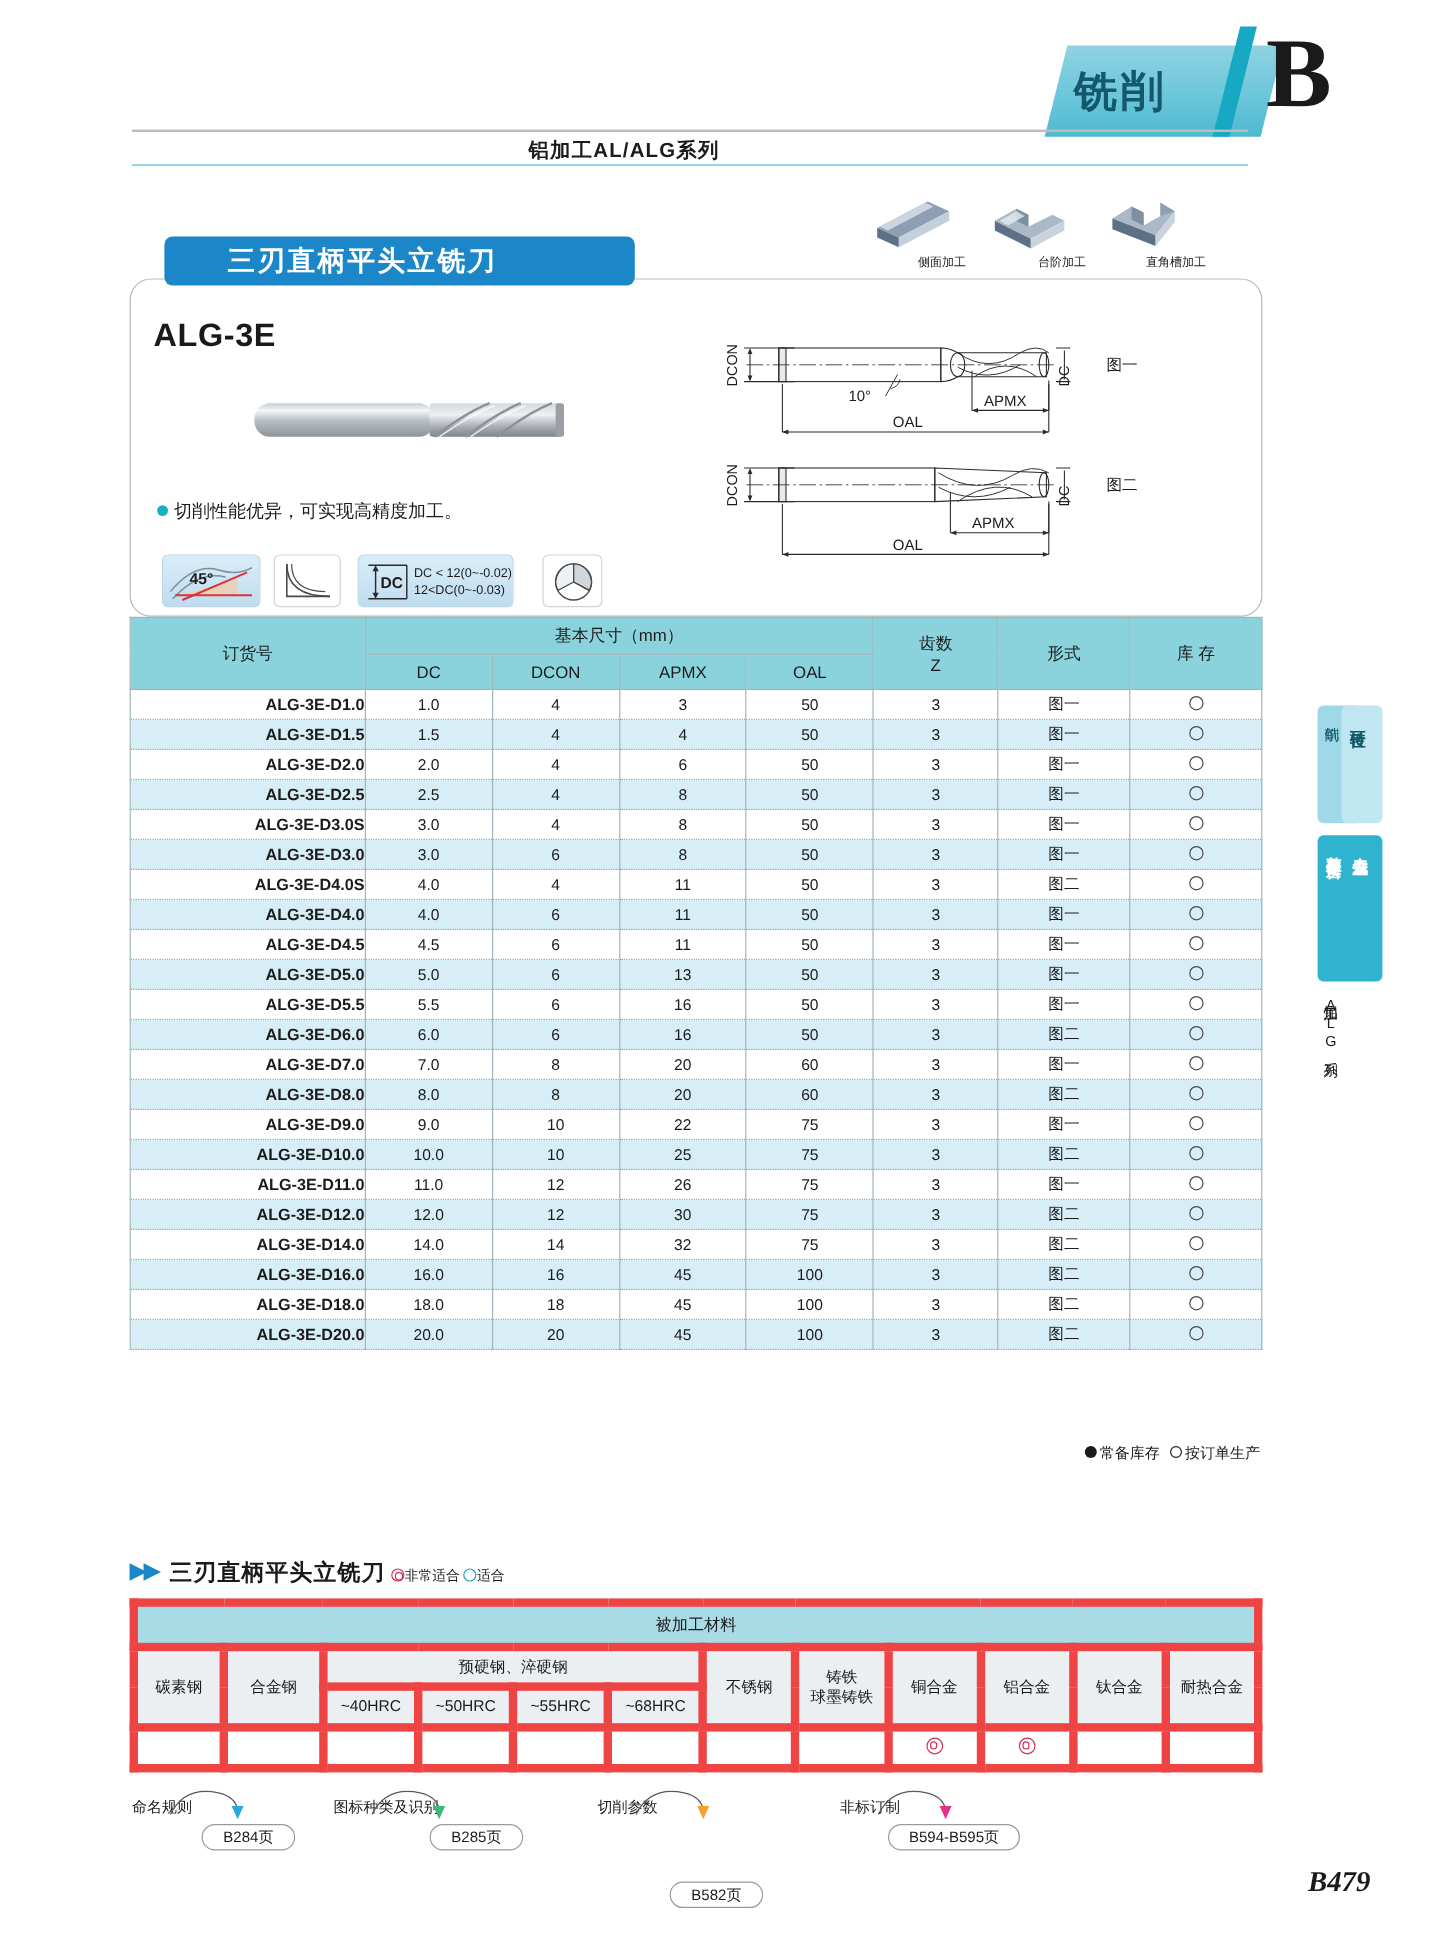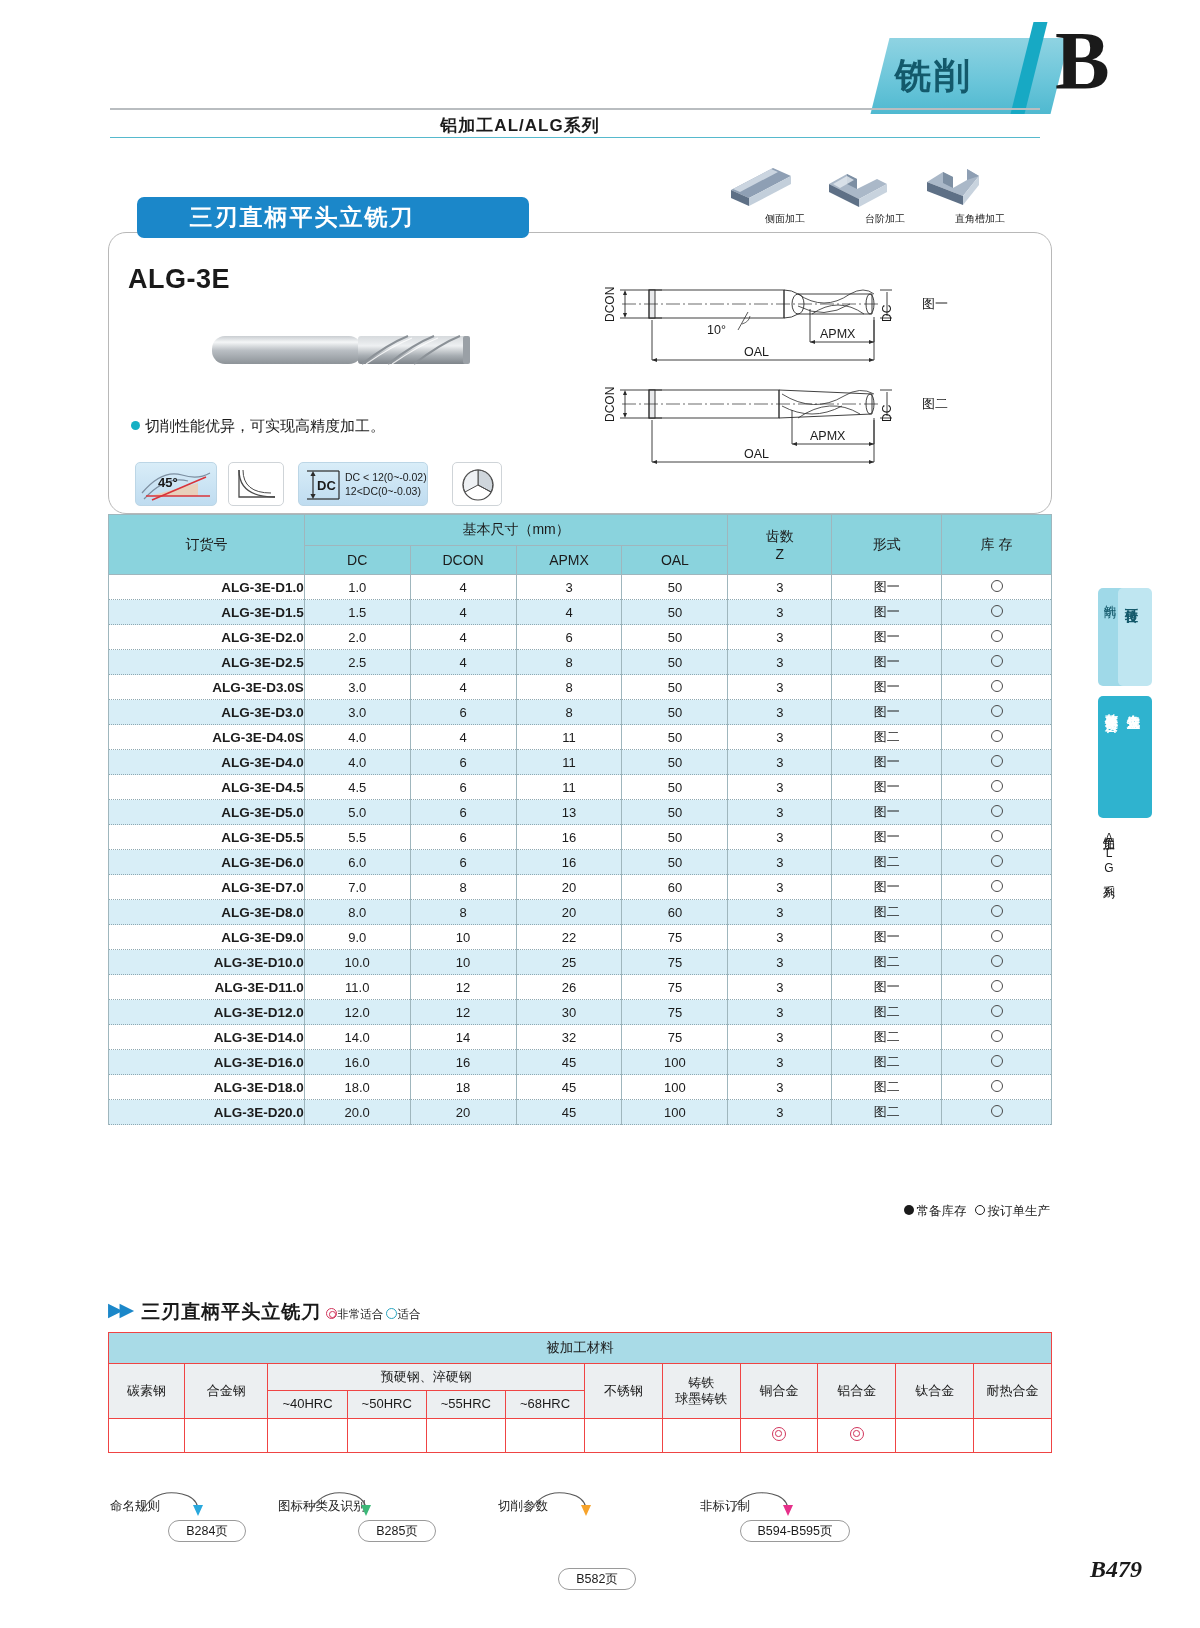--- a/index.html
+++ b/index.html
@@ -108,21 +108,21 @@
   .mat-arrows { display:inline-block; color:#1b87c9; font-size:19px; font-weight:bold; letter-spacing:-3px; vertical-align:2px; }
   .mat-title { font-size:19px; font-weight:bold; color:#1a1a1a; margin-left:10px; letter-spacing:1px; }
   .mat-leg { font-size:11.5px; color:#1b1b1b; margin-left:5px; }
   .sym-excellent { display:inline-block; width:11px; height:11px; border:1.3px solid #d1345b; border-radius:50%;
                    position:relative; vertical-align:-1px; }
   .sym-excellent::after { content:""; position:absolute; left:2.2px; top:2.2px; width:4.5px; height:4.5px;
                           border:1.2px solid #d1345b; border-radius:50%; }
   .sym-good { display:inline-block; width:11px; height:11px; border:1.3px solid #2aa5bf; border-radius:50%; vertical-align:-1px; }
 
   .mtbl { position:absolute; left:108px; top:1332px; width:944px; border-collapse:collapse; }
-  .mtbl th, .mtbl td { border:1px solid #ef4444; text-align:center; font-size:13px; color:#1b1b1b; font-weight:normal; }
+  .mtbl th, .mtbl td { border:7px solid #ef4444; text-align:center; font-size:13px; color:#1b1b1b; font-weight:normal; }
   .mtbl .band { background:#a9dbe7; font-size:13.5px; padding:6px 0; }
   .mtbl .hc { background:#eceff1; padding:5px 3px; line-height:1.25; }
   .mtbl td.cell { height:34px; background:#ffffff; }
 
   
   .flink { position:absolute; font-size:12.5px; color:#1b1b1b; white-space:nowrap; }
   .fbox { position:absolute; height:22px; border:1px solid #9a9a9a; border-radius:11px;
           background:#fff; font-size:12.5px; color:#1b1b1b; text-align:center; line-height:21px; white-space:nowrap; }
   .page-no { position:absolute; right:58px; top:1556px;
              font-family:"Liberation Serif","DejaVu Serif",serif;

